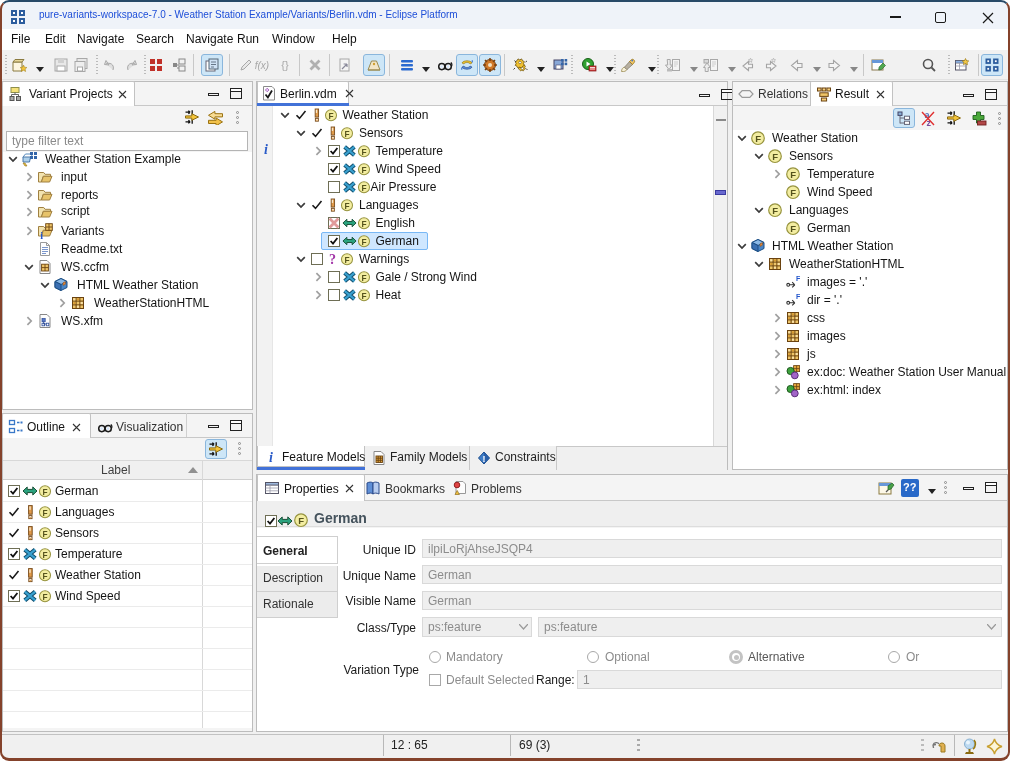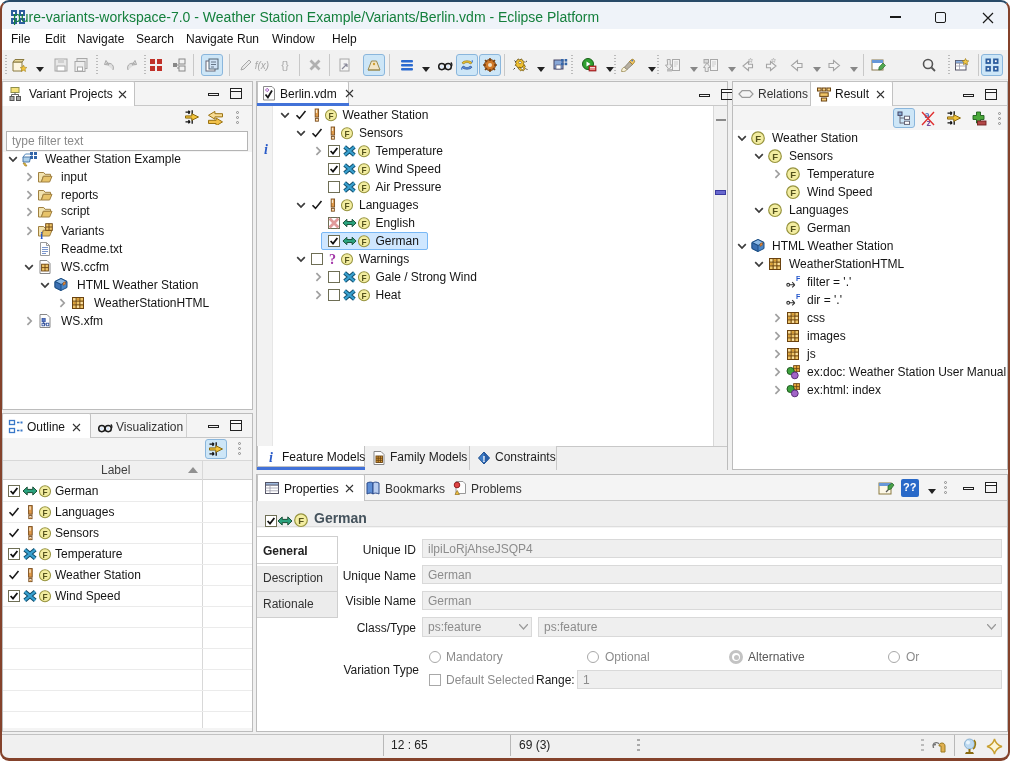--- a/index.html
+++ b/index.html
@@ -11,21 +11,21 @@
 <div id="win">
 <div class="abs" style="left:0;top:0;width:1008px;height:27px;background:#eff3f9"></div>
 <div class="abs" style="left:10px;top:8px;width:6px;height:6px;background:#2c5d9e"></div>
 <div class="abs" style="left:12px;top:10px;width:2px;height:2px;background:#fff"></div>
 <div class="abs" style="left:18px;top:8px;width:6px;height:6px;background:#2c5d9e"></div>
 <div class="abs" style="left:20px;top:10px;width:2px;height:2px;background:#fff"></div>
 <div class="abs" style="left:10px;top:16px;width:6px;height:6px;background:#2c5d9e"></div>
 <div class="abs" style="left:12px;top:18px;width:2px;height:2px;background:#fff"></div>
 <div class="abs" style="left:18px;top:16px;width:6px;height:6px;background:#2c5d9e"></div>
 <div class="abs" style="left:20px;top:18px;width:2px;height:2px;background:#fff"></div>
-<div class="abs" style="left:12px;top:7px;font-size:14px;color:#15803d">pure-variants-workspace-7.0 - Weather Station Example/Variants/Berlin.vdm - Eclipse Platform</div>
+<div class="abs" style="left:38px;top:7px;font-size:10px;color:#1d4ed8">pure-variants-workspace-7.0 - Weather Station Example/Variants/Berlin.vdm - Eclipse Platform</div>
 <div class="abs" style="left:889px;top:14px;width:11px;height:1.6px;background:#1a1a1a"></div>
 <div class="abs" style="left:934px;top:10px;width:11px;height:11px;border:1.4px solid #1a1a1a;border-radius:2px"></div>
 <div class="abs" style="left:981px;top:10px;width:12px;height:12px">
       <svg width="12" height="12" viewBox="0 0 12 12" style="display:block">
         <path d="M1 1l10 10M11 1L1 11" stroke="#1a1a1a" stroke-width="1.2"></path>
       </svg>
     </div>
 <div class="abs" style="left:0;top:27px;width:1008px;height:21px;background:#fff"></div>
 <div class="abs" style="left:10px;top:30px;font-size:12px;color:#111">File</div>
 <div class="abs" style="left:44px;top:30px;font-size:12px;color:#111">Edit</div>
@@ -860,21 +860,21 @@
           <path d="M2.8 3.6l10.4 8.8M13.2 3.6L2.8 12.4" stroke="#14506e" stroke-width="4.4"></path>
           <path d="M2.8 3.6l10.4 8.8M13.2 3.6L2.8 12.4" stroke="#39a0cf" stroke-width="2.2"></path>
         </svg>
       </span>
       <span style="display:inline-flex;width:14px;justify-content:center;align-items:center;flex:none">
         <svg width="16" height="16" viewBox="0 0 16 16" style="display:block">
           <circle cx="8" cy="8.2" r="6.3" fill="#f3eda1" stroke="#97943f" stroke-width="1.2"></circle>
           <text x="8.1" y="12" font-family="Liberation Sans,sans-serif" font-size="9.5" font-weight="bold" fill="#55531c" text-anchor="middle">F</text>
         </svg>
       </span>
-      <span style="margin-left:5px">Air Pressure</span>
+      <span style="">Air Pressure</span>
     </div>
 <div style="position:absolute;left:292.0px;top:194px;height:18px;display:flex;align-items:center;font-size:12px;color:#141414;font-weight:normal;white-space:nowrap">
       <span style="display:inline-flex;width:16px;justify-content:center;align-items:center;flex:none">
         <svg width="16" height="16" viewBox="0 0 16 16" style="display:block">
           <path d="M4.2 6.2l3.8 3.8 3.8-3.8" stroke="#3c3c3c" stroke-width="1.7" fill="none"></path>
         </svg>
       </span>
       <span style="display:inline-flex;width:16px;justify-content:center;align-items:center;flex:none">
         <svg width="16" height="16" viewBox="0 0 16 16" style="display:block">
           <path d="M3.5 8.2l3 3.2 6-7.4" stroke="#1a1a1a" stroke-width="1.6" fill="none"></path>
@@ -1214,21 +1214,21 @@
     </div>
 <div style="position:absolute;left:768px;top:271px;height:18px;display:flex;align-items:center;font-size:12px;color:#141414;font-weight:normal;white-space:nowrap">
       <span style="display:inline-flex;width:16px;justify-content:center;align-items:center;flex:none"></span>
       <span style="display:inline-flex;width:16px;justify-content:center;align-items:center;flex:none">
         <svg width="16" height="16" viewBox="0 0 16 16" style="display:block">
           <circle cx="3.2" cy="10.8" r="1.4" fill="none" stroke="#333" stroke-width="1.1"></circle>
           <path d="M4.6 10.8h5.2M9.8 10.8l-2.6-2.6M9.8 10.8l-2.6 2.6" stroke="#333" stroke-width="1.1" fill="none"></path>
           <text x="11" y="7" font-family="Liberation Sans,sans-serif" font-size="7" font-weight="bold" fill="#2255cc">F</text>
         </svg>
       </span>
-      <span style="margin-left:6px">filter = '.'</span>
+      <span style="margin-left:6px">images = '.'</span>
     </div>
 <div style="position:absolute;left:768px;top:289px;height:18px;display:flex;align-items:center;font-size:12px;color:#141414;font-weight:normal;white-space:nowrap">
       <span style="display:inline-flex;width:16px;justify-content:center;align-items:center;flex:none"></span>
       <span style="display:inline-flex;width:16px;justify-content:center;align-items:center;flex:none">
         <svg width="16" height="16" viewBox="0 0 16 16" style="display:block">
           <circle cx="3.2" cy="10.8" r="1.4" fill="none" stroke="#333" stroke-width="1.1"></circle>
           <path d="M4.6 10.8h5.2M9.8 10.8l-2.6-2.6M9.8 10.8l-2.6 2.6" stroke="#333" stroke-width="1.1" fill="none"></path>
           <text x="11" y="7" font-family="Liberation Sans,sans-serif" font-size="7" font-weight="bold" fill="#2255cc">F</text>
         </svg>
       </span>

